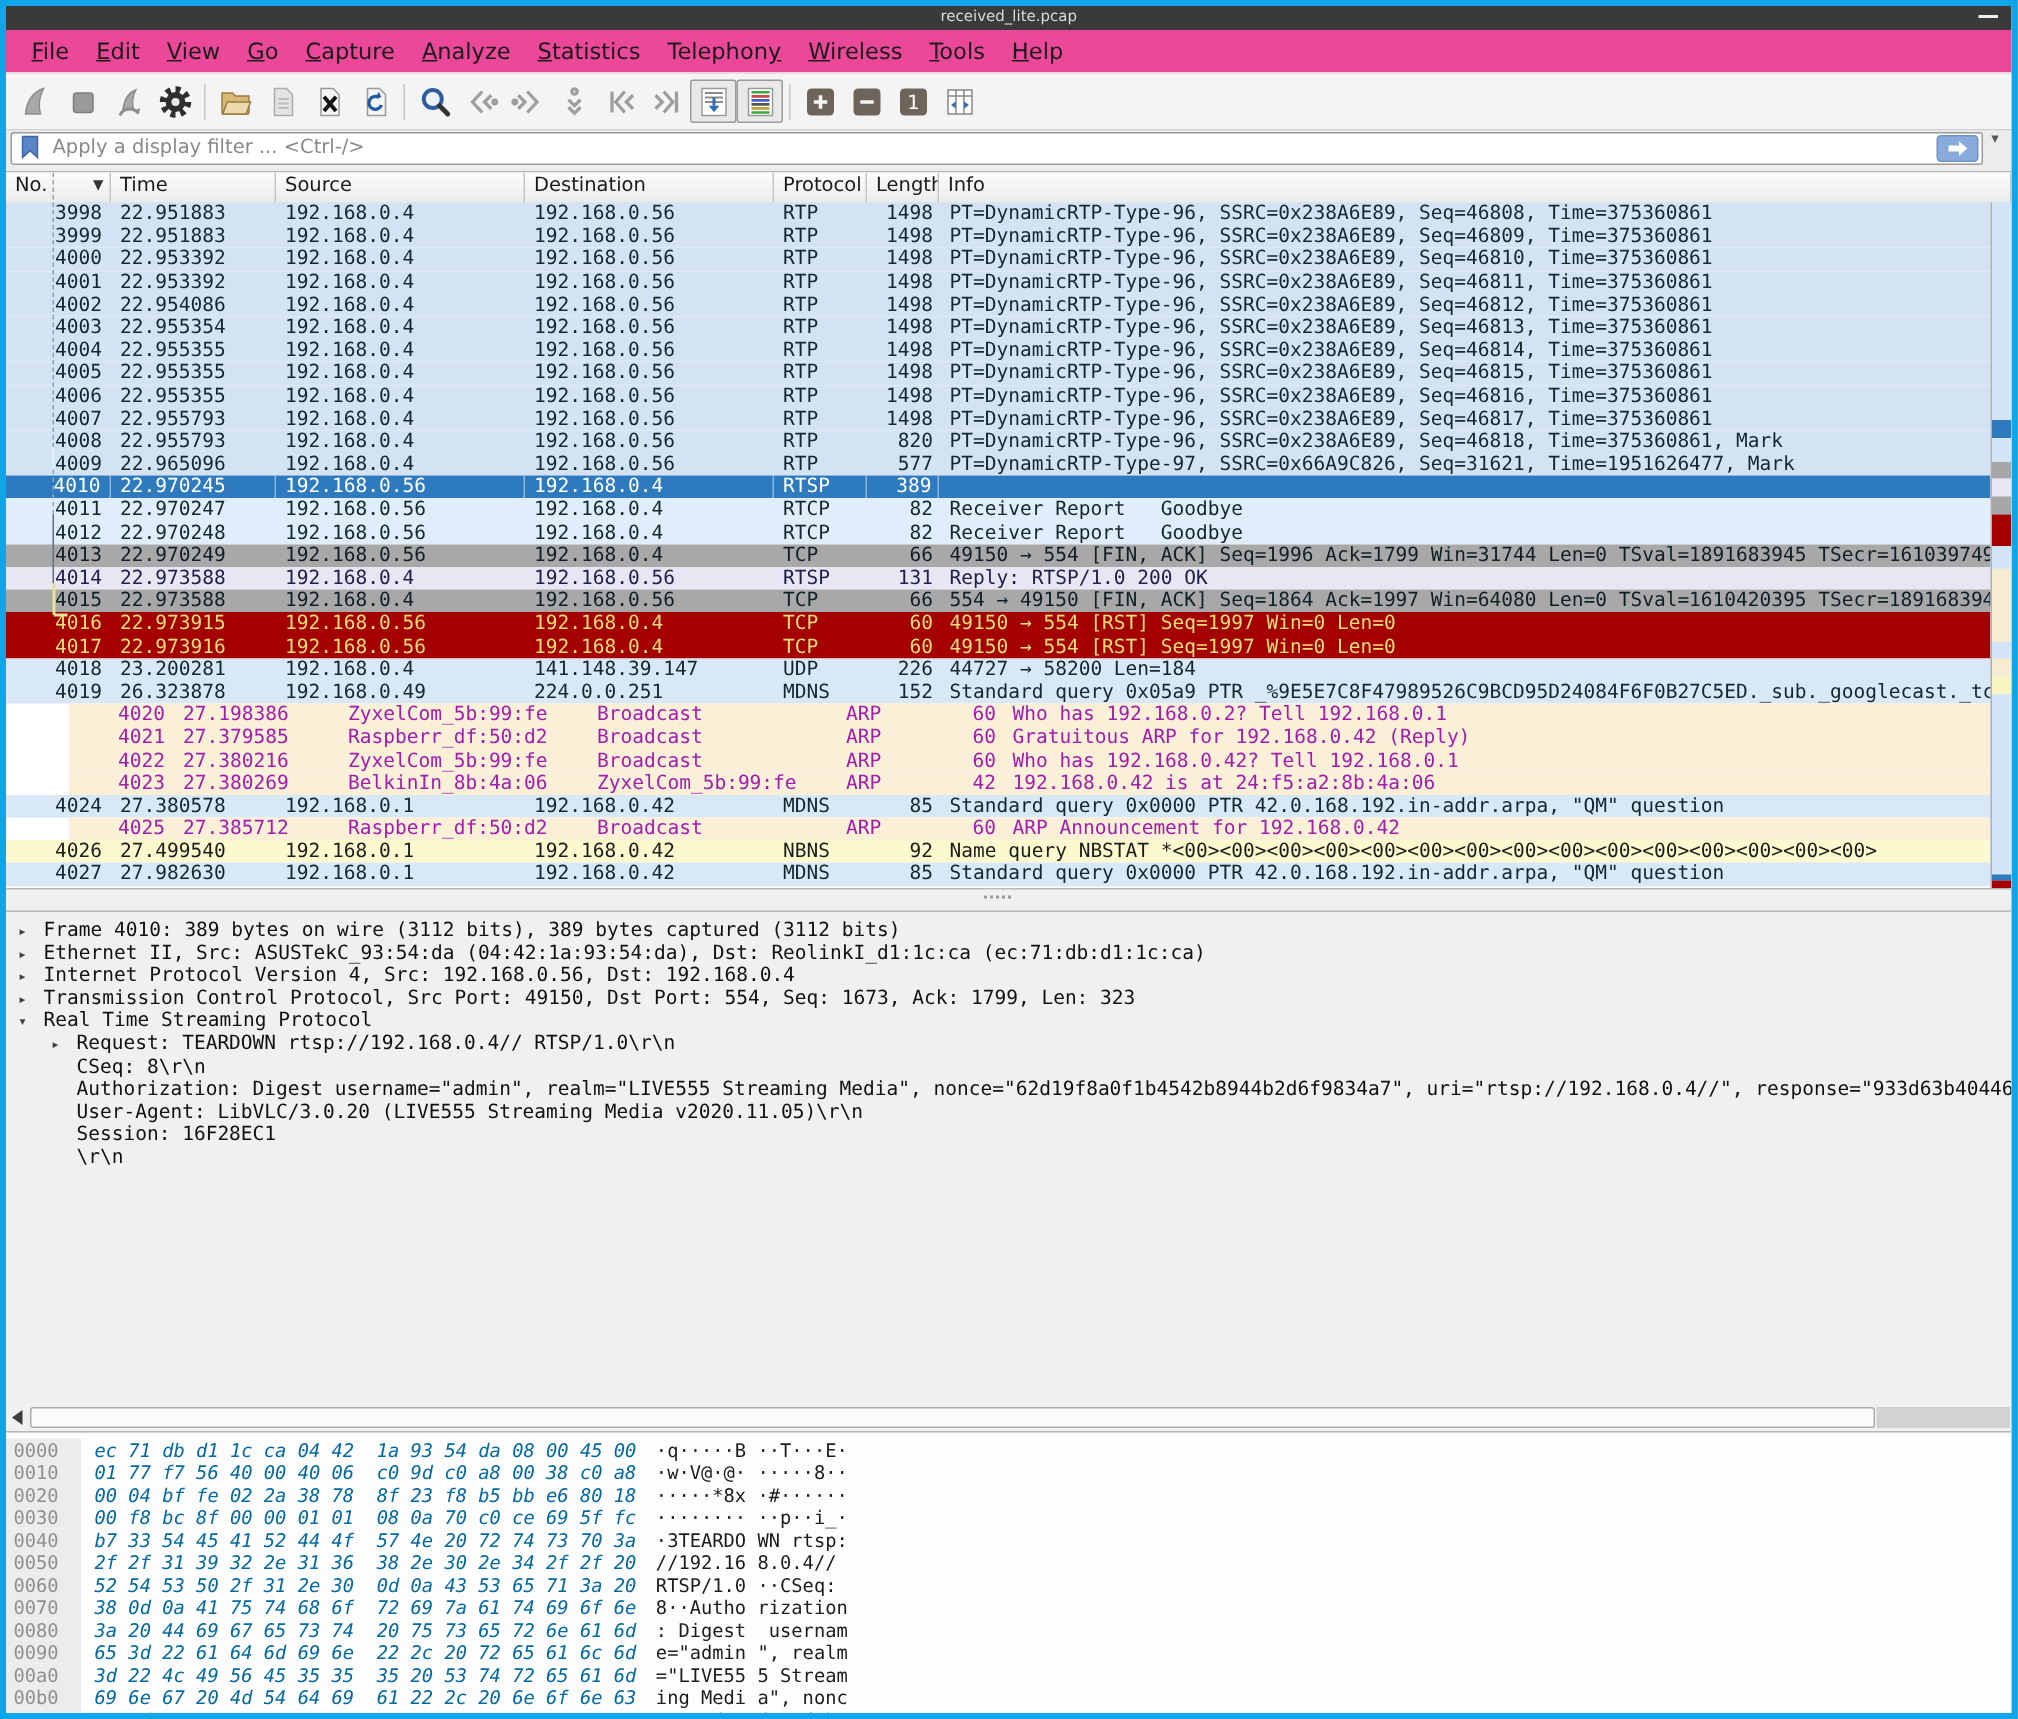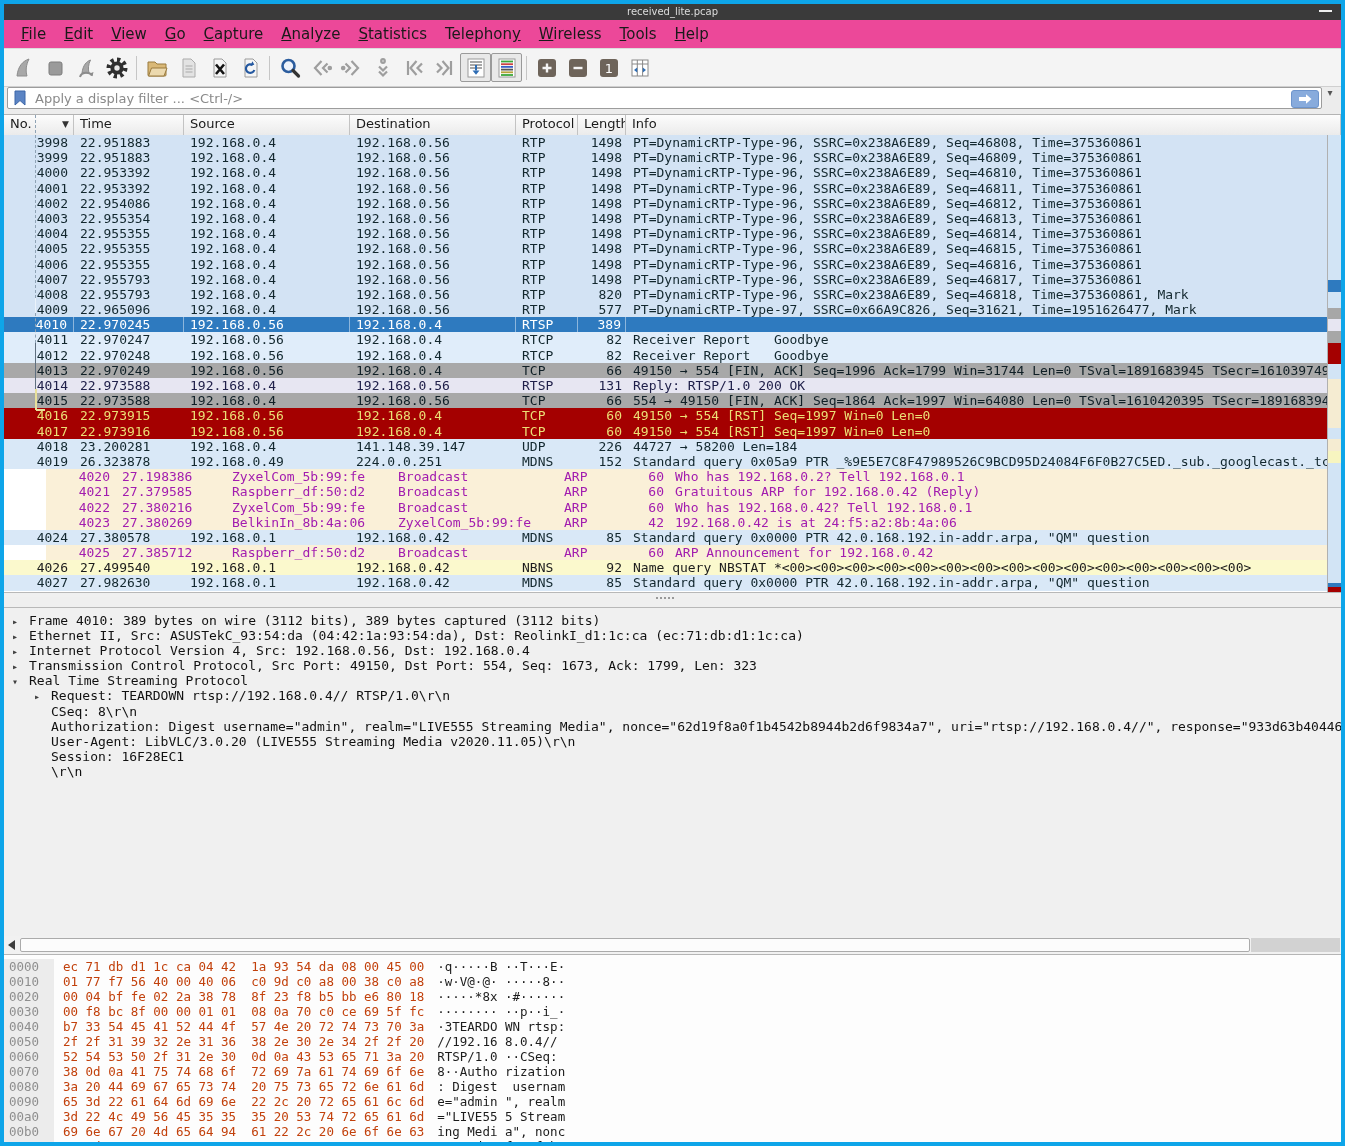--- a/index.html
+++ b/index.html
@@ -85,21 +85,21 @@
   .hs-left{position:absolute;left:4px;top:4px;width:0;height:0;border-top:5px solid transparent;
            border-bottom:5px solid transparent;border-right:7px solid #3c3c3c;cursor:pointer;}
   .hs-thumb{position:absolute;left:16px;top:2px;width:1228px;height:12px;background:#fcfcfc;
             border:1px solid #ababab;border-radius:2px;cursor:pointer;}
   .hs-track{position:absolute;left:1247px;right:1px;top:2px;height:14px;background:#d2d2d2;}
   
   .hexpane{height:auto;background:#fdfdfd;padding-top:4px;
            font-family:"DejaVu Sans Mono","Liberation Mono",monospace;font-size:12.5px;}
   .hxline{height:15px;line-height:15px;white-space:pre;}
   .off{display:inline-block;width:50px;background:#ececec;color:#8e8e8e;padding-left:5px;box-sizing:border-box;}
-  .hx{padding-left:9px;color:#c2410c;}
+  .hx{padding-left:9px;color:#0369a1;font-style:italic;}
   .asc{padding-left:13px;color:#1c1c1c;}
 </style>
 </head>
 <body>
 
 <div class="window">
 
   <div class="titlebar">
     <span>received_lite.pcap</span>
     <div class="min-btn"></div>
@@ -631,18 +631,18 @@
         <div class="hxline"><span class="off">0010</span><span class="hx">01 77 f7 56 40 00 40 06  c0 9d c0 a8 00 38 c0 a8</span><span class="asc">·w·V@·@· ·····8··</span></div>
         <div class="hxline"><span class="off">0020</span><span class="hx">00 04 bf fe 02 2a 38 78  8f 23 f8 b5 bb e6 80 18</span><span class="asc">·····*8x ·#······</span></div>
         <div class="hxline"><span class="off">0030</span><span class="hx">00 f8 bc 8f 00 00 01 01  08 0a 70 c0 ce 69 5f fc</span><span class="asc">········ ··p··i_·</span></div>
         <div class="hxline"><span class="off">0040</span><span class="hx">b7 33 54 45 41 52 44 4f  57 4e 20 72 74 73 70 3a</span><span class="asc">·3TEARDO WN rtsp:</span></div>
         <div class="hxline"><span class="off">0050</span><span class="hx">2f 2f 31 39 32 2e 31 36  38 2e 30 2e 34 2f 2f 20</span><span class="asc">//192.16 8.0.4// </span></div>
         <div class="hxline"><span class="off">0060</span><span class="hx">52 54 53 50 2f 31 2e 30  0d 0a 43 53 65 71 3a 20</span><span class="asc">RTSP/1.0 ··CSeq: </span></div>
         <div class="hxline"><span class="off">0070</span><span class="hx">38 0d 0a 41 75 74 68 6f  72 69 7a 61 74 69 6f 6e</span><span class="asc">8··Autho rization</span></div>
         <div class="hxline"><span class="off">0080</span><span class="hx">3a 20 44 69 67 65 73 74  20 75 73 65 72 6e 61 6d</span><span class="asc">: Digest  usernam</span></div>
         <div class="hxline"><span class="off">0090</span><span class="hx">65 3d 22 61 64 6d 69 6e  22 2c 20 72 65 61 6c 6d</span><span class="asc">e="admin ", realm</span></div>
         <div class="hxline"><span class="off">00a0</span><span class="hx">3d 22 4c 49 56 45 35 35  35 20 53 74 72 65 61 6d</span><span class="asc">="LIVE55 5 Stream</span></div>
-        <div class="hxline"><span class="off">00b0</span><span class="hx">69 6e 67 20 4d 65 64 94  61 22 2c 20 6e 6f 6e 63</span><span class="asc">ing Medi a", nonc</span></div>
+        <div class="hxline"><span class="off">00b0</span><span class="hx">69 6e 67 20 4d 54 64 69  61 22 2c 20 6e 6f 6e 63</span><span class="asc">ing Medi a", nonc</span></div>
         <div class="hxline"><span class="off">00c0</span><span class="hx">65 3d 22 36 32 64 31 39  66 38 61 30 66 31 62 34</span><span class="asc">e="62d19 f8a0f1b4</span></div>
       </div>
   </div>
 
 </div>
 
 </body></html>

